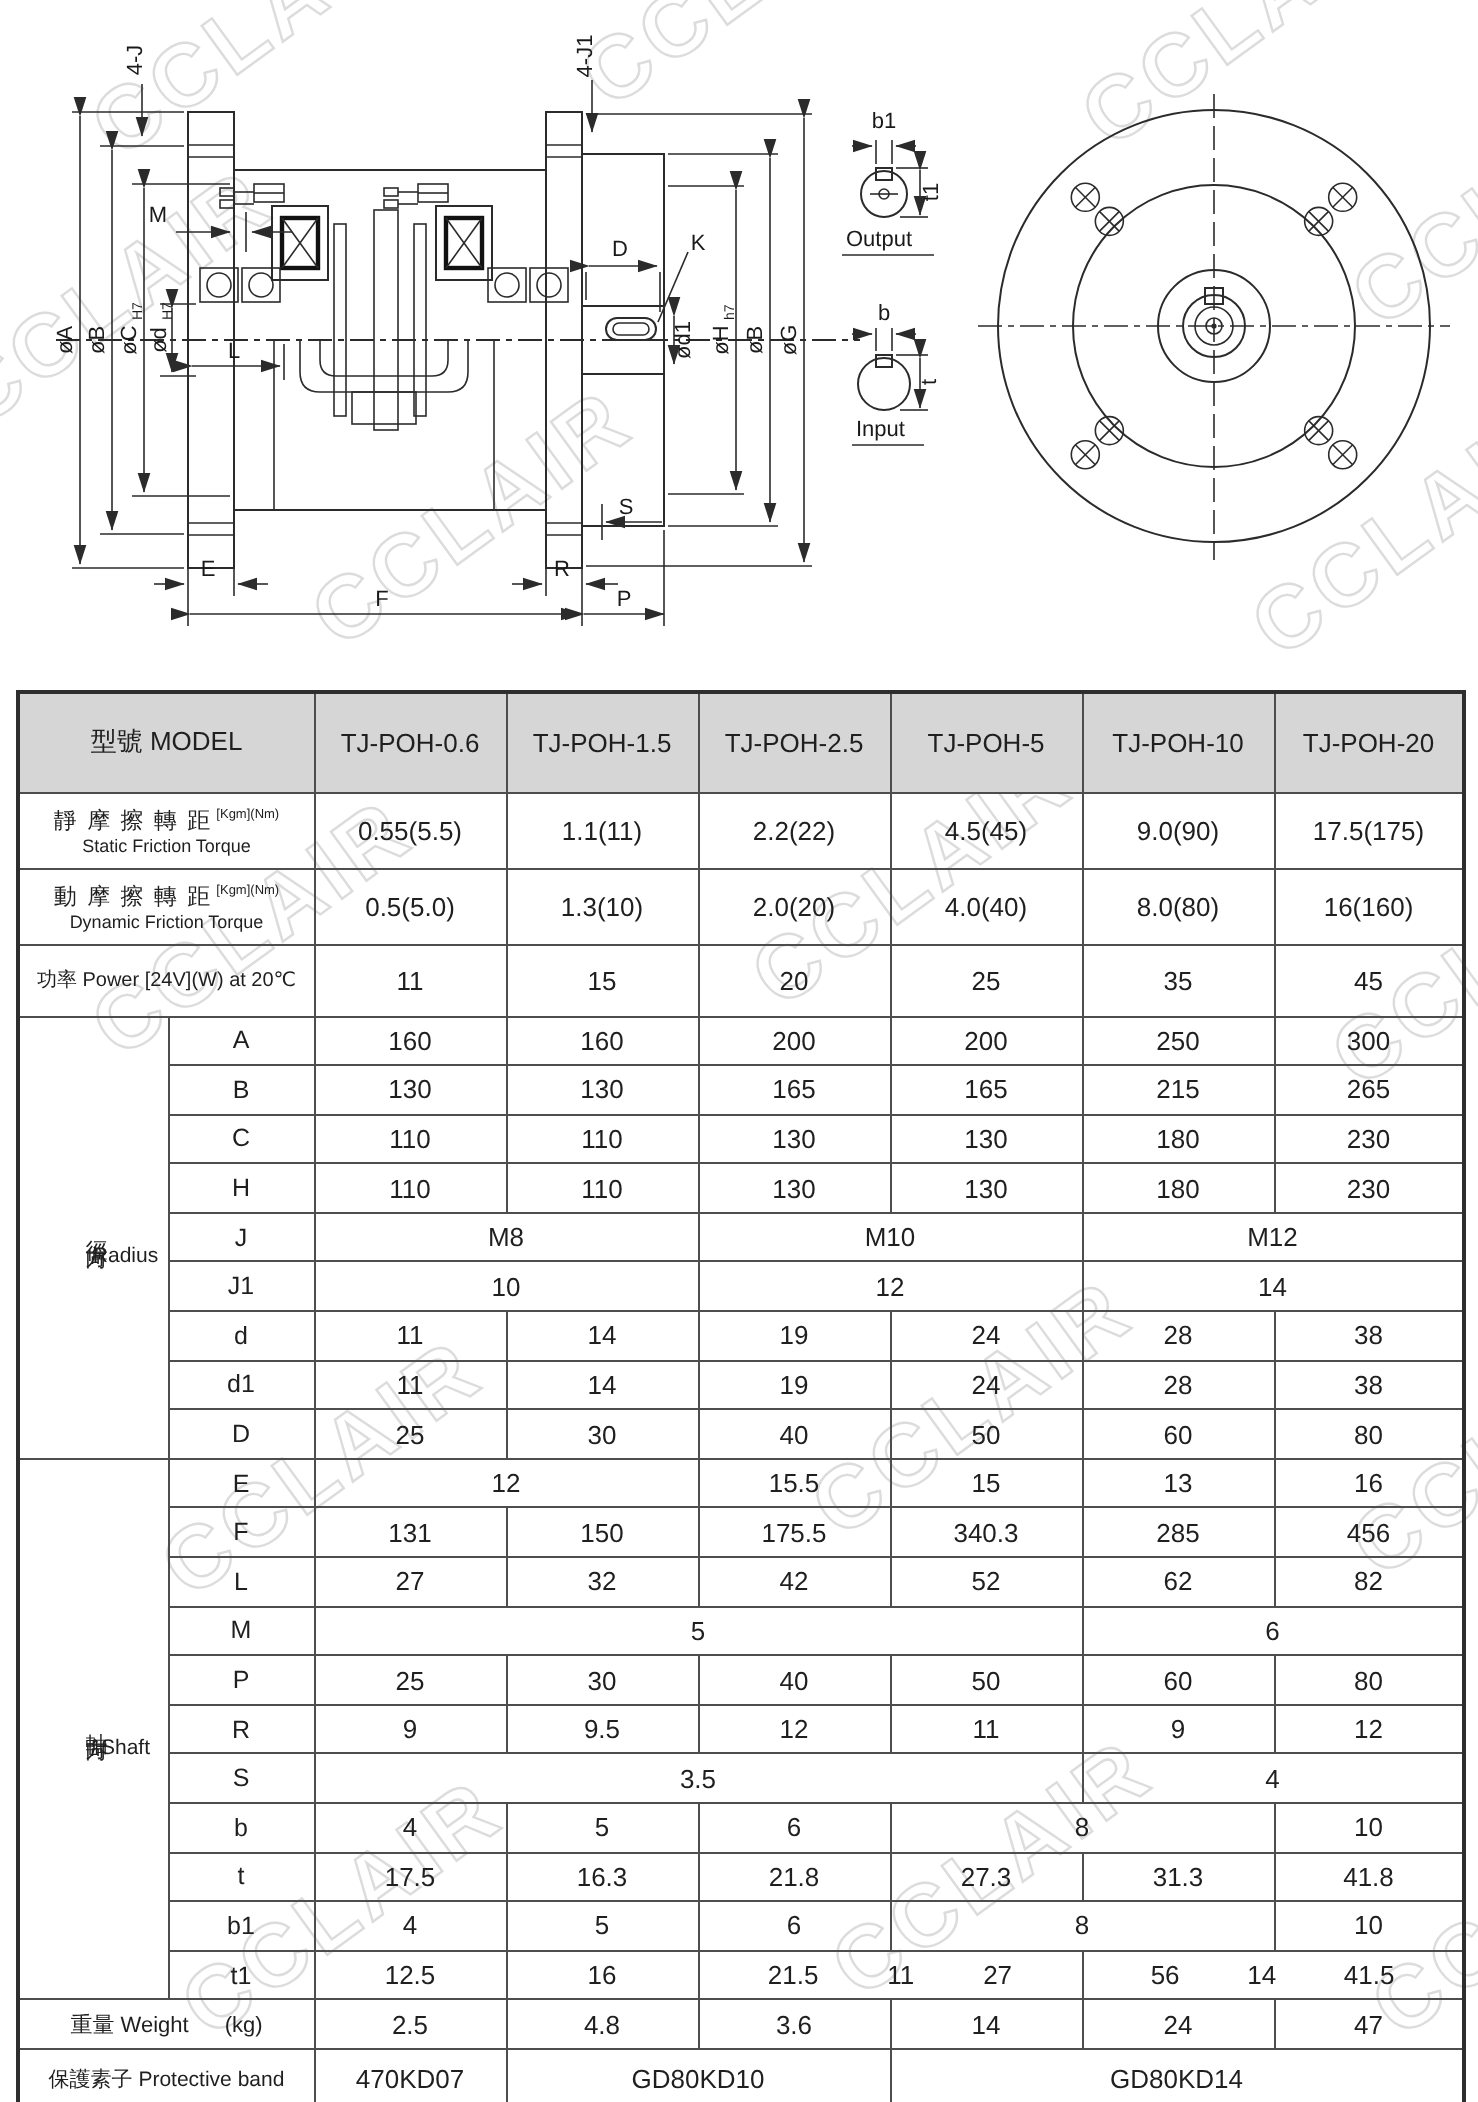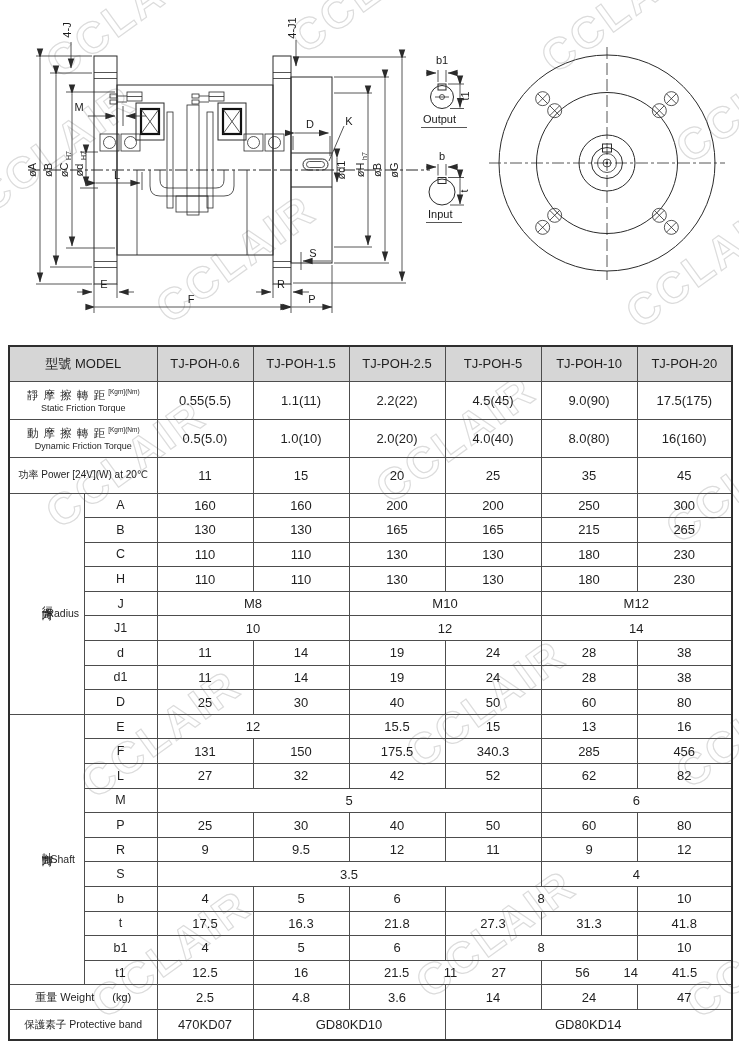--- a/index.html
+++ b/index.html
@@ -15,21 +15,21 @@
   .thin{stroke:#2b2b2b;fill:none;stroke-width:0.8;}
   .thick{stroke:#111;fill:none;stroke-width:2.2;}
   .cdash{stroke-dasharray:12 3 3 3;}
   .vdash{stroke-dasharray:12 4;}
   .dimtxt{font-size:11px;fill:#1a1a1a;stroke:none;}
   .subtxt{font-size:7px;fill:#1a1a1a;stroke:none;}
   
   #table-wrap{position:absolute;left:8px;top:345px;z-index:1;}
   table.spec{border-collapse:collapse;table-layout:fixed;width:723px;border:2px solid #2e2e2e;color:#1f1f1f;}
   table.spec td,table.spec th{border:1px solid #4d4d4d;text-align:center;padding:0;overflow:hidden;}
-  tr.model-row{height:35px;padding-left:32px;}
+  tr.model-row{height:50px;padding-left:32px;}
   tr.model-row th{background:#d6d6d6;font-weight:normal;font-size:13px;}
   th.model-lbl{font-size:15px;}
   tr.spec-row{height:38px;}
   tr.spec-row.last{height:36px;}
   td.spec-lbl{text-align:left;padding-left:7px;}
   td.spec-lbl .zh{font-size:11.5px;letter-spacing:1px;}
   td.spec-lbl .sup{font-size:6.5px;vertical-align:super;letter-spacing:0;margin-left:2px;}
   td.spec-lbl .en{font-size:9px;letter-spacing:0;}
   td.spec-lbl.oneline{font-size:10px;}
   tr.dim-row{height:24.6px;}
@@ -359,21 +359,21 @@
             <td class="val" colspan="1">4.5(45)</td>
             <td class="val" colspan="1">9.0(90)</td>
             <td class="val" colspan="1">17.5(175)</td>
           </tr>
           <tr class="spec-row">
             <td class="spec-lbl" colspan="2">
               <div class="zh">動 摩 擦 轉 距<span class="sup">[Kgm](Nm)</span></div>
               <div class="en">Dynamic Friction Torque</div>
             </td>
             <td class="val" colspan="1">0.5(5.0)</td>
-            <td class="val" colspan="1">1.0(10)</td>
+            <td class="val" colspan="1">1.3(10)</td>
             <td class="val" colspan="1">2.0(20)</td>
             <td class="val" colspan="1">4.0(40)</td>
             <td class="val" colspan="1">8.0(80)</td>
             <td class="val" colspan="1">16(160)</td>
           </tr>
           <tr class="spec-row last">
             <td class="spec-lbl oneline" colspan="2">功率 Power [24V](W) at 20℃</td>
             <td class="val" colspan="1">11</td>
             <td class="val" colspan="1">15</td>
             <td class="val" colspan="1">20</td>

